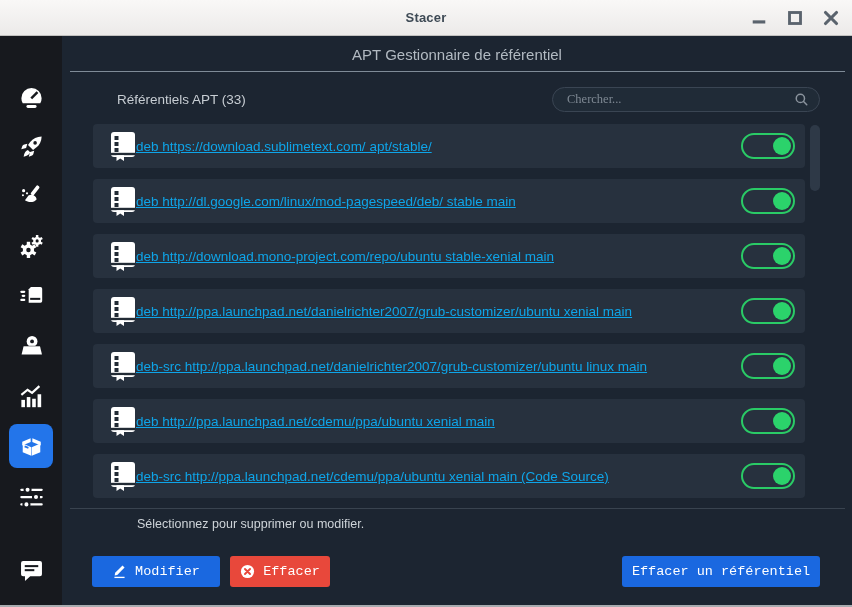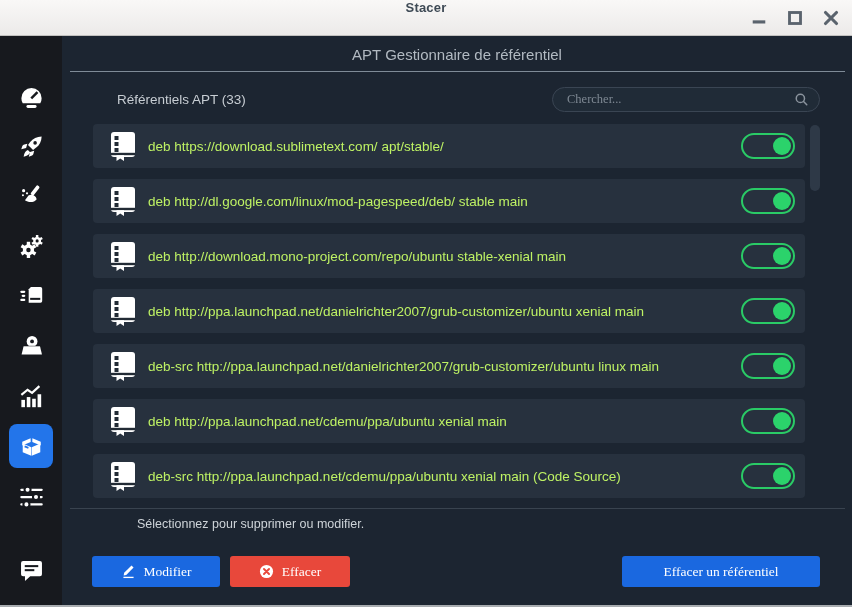--- a/index.html
+++ b/index.html
@@ -4,21 +4,21 @@
 <style>
   * { margin:0; padding:0; box-sizing:border-box; }
   html,body { width:852px; height:607px; overflow:hidden; }
   body { font-family:"Liberation Sans", sans-serif; background:#1c2531; }
 
   .window { position:relative; width:852px; height:607px; background:#1c2531; border-bottom:2px solid #a8acb0; }
 
   
   .titlebar { position:absolute; left:0; top:0; width:852px; height:36px;
     background:linear-gradient(#f9f8f7, #eceae9); border-bottom:1px solid #c2c1bf;
-    display:flex; align-items:flex-start; justify-content:center; }
+    display:flex; align-items:center; justify-content:center; }
   .titlebar .title { font-size:13px; font-weight:bold; color:#3e4a55; letter-spacing:.2px; }
   .win-controls { position:absolute; right:10px; top:0; height:36px; display:flex; align-items:center; gap:14px; }
   .win-btn { width:22px; height:22px; display:flex; align-items:center; justify-content:center; cursor:default; }
 
   
   .sidebar { position:absolute; left:0; top:36px; width:62px; height:569px; background:#17191e;
     display:flex; flex-direction:column; align-items:center; padding-top:38px; }
   .side-item { width:44px; height:44px; margin-bottom:6px; border-radius:8px;
     display:flex; align-items:center; justify-content:center; flex:0 0 auto; }
   .side-item.active { background:#2375ea; }
@@ -38,38 +38,38 @@
     display:flex; align-items:center; padding:0 10px 0 14px; }
   .search-box input { flex:1; background:transparent; border:none; outline:none;
     color:#dfe4e8; font-size:12.5px; font-family:Liberation Serif, serif; }
   .search-box input::placeholder { color:#7e8893; }
   .search-box svg { width:15px; height:15px; flex:0 0 auto; }
 
   .repo-list { position:absolute; left:31px; top:88px; width:712px; }
   .repo-row { height:44px; margin-bottom:11px; background:#27313e; border-radius:4px;
     display:flex; align-items:center; padding:0 10px 0 17px; }
   .repo-row .book { width:26px; height:30px; flex:0 0 auto; }
-  .repo-label { flex:1; min-width:0; margin-left:12px; font-size:13.5px; color:#bef264;
-    white-space:nowrap; overflow:hidden; }
+  .repo-label { flex:1; min-width:0; font-size:13.5px; color:#0ea5e9;
+    white-space:nowrap; overflow:hidden;text-decoration:underline; }
   .toggle { position:relative; width:54px; height:26px; border:2px solid #2acb66;
     border-radius:13px; flex:0 0 auto; margin-left:8px; }
   .toggle .knob { position:absolute; top:2px; right:2px; width:18px; height:18px;
     border-radius:50%; background:#2bd36b; }
 
   .scroll-thumb { position:absolute; left:748px; top:89px; width:10px; height:66px;
     border-radius:5px; background:#2e3947; }
 
   .footer-divider { position:absolute; left:8px; top:472px; width:775px; height:1px; background:#39434f; }
   .selection-hint { position:absolute; left:31px; top:481px; font-size:12.5px; color:#ced4d9;margin-left:44px; }
 
   .btn { position:absolute; top:520px; height:31px; border:none; border-radius:3px;
-    color:#ffffff; font-size:13.5px; font-family:Liberation Serif, serif;
+    color:#ffffff; font-size:13.5px; font-family:Liberation Mono, monospace;
     display:flex; align-items:center; justify-content:center; gap:8px; cursor:pointer; }
   .btn-edit { left:30px; width:128px; background:#1a68e0; }
-  .btn-delete { left:168px; width:120px; background:#e8483b; }
+  .btn-delete { left:168px; width:100px; background:#e8483b; }
   .btn-add { left:560px; width:198px; background:#1a68e0; }
   .btn svg { width:15px; height:15px; }
 </style>
 </head>
 <body>
 
 <div class="window">
 
   <div class="titlebar">
     <span class="title">Stacer</span>

